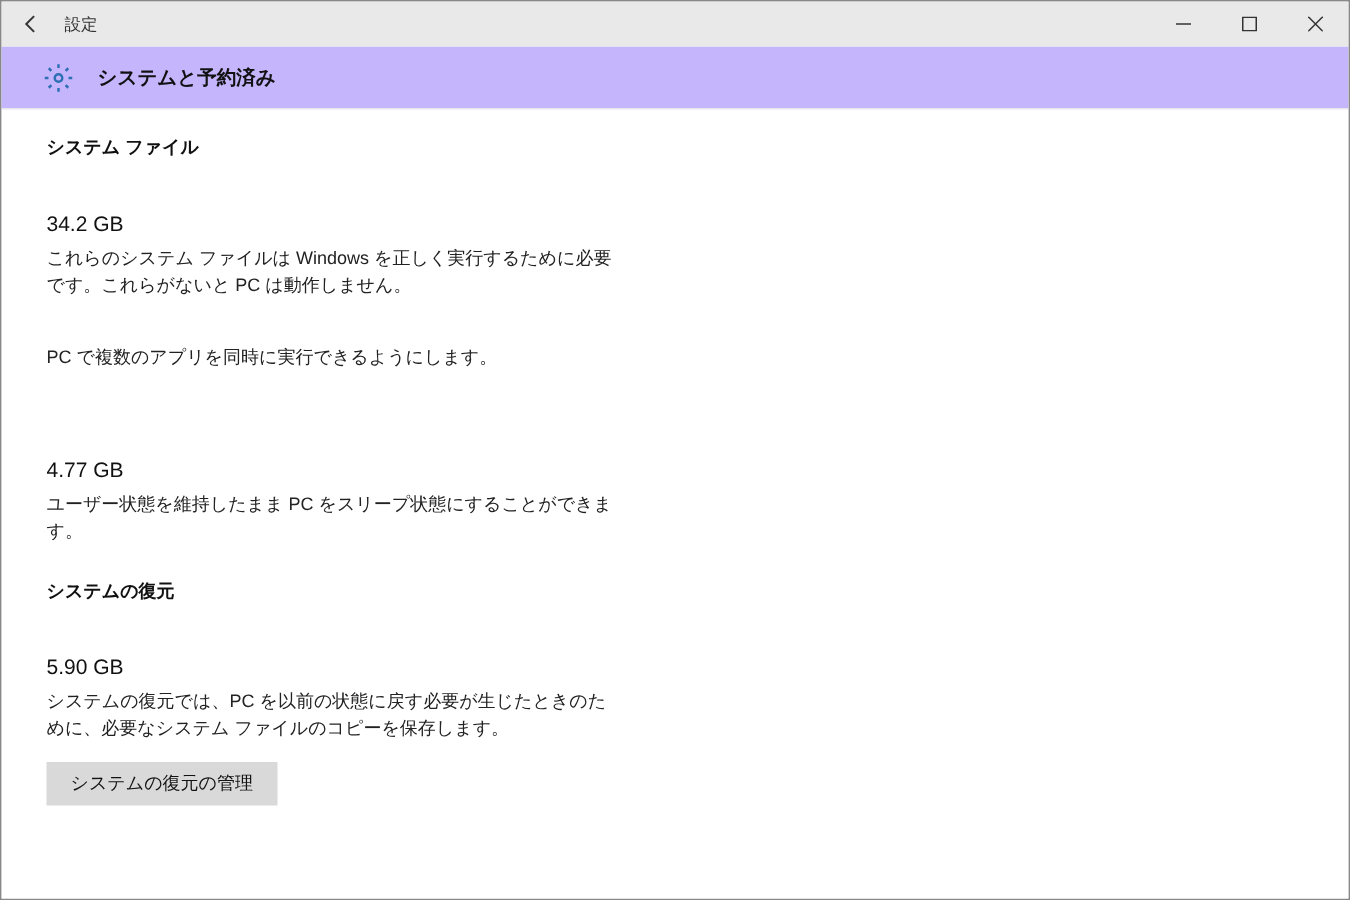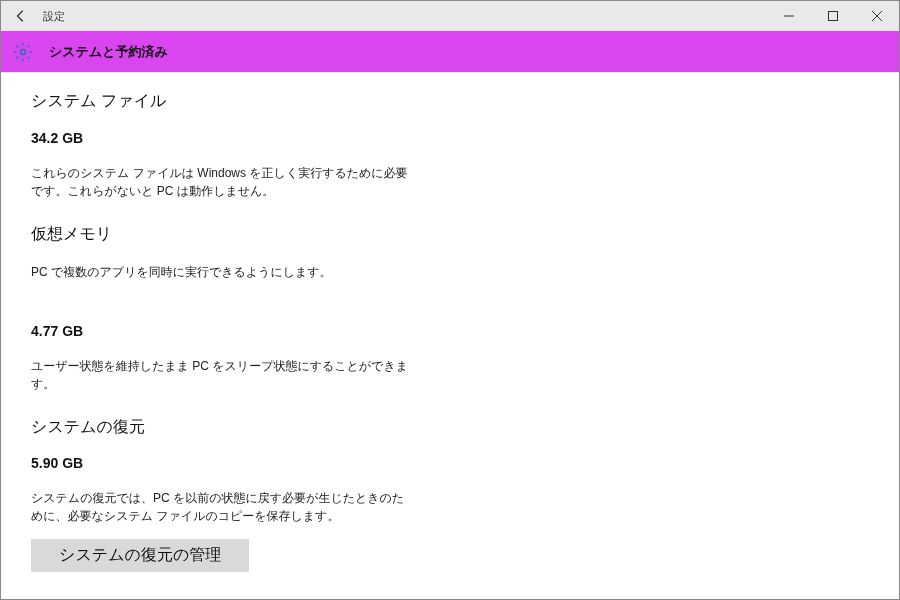--- a/index.html
+++ b/index.html
@@ -41,24 +41,24 @@
       width: 44px;
       height: 30px;
       display: flex;
       align-items: center;
       justify-content: center;
       cursor: pointer;
     }
     .win-btn svg { width: 10px; height: 10px; }
     .header {
       height: 42px;
-      background: #d946ef;
+      background: #c4b5fd;
       display: flex;
       align-items: center;
-      padding-left: 12px;
+      padding-left: 28px;
       border-bottom: 1px solid #e9e9e9;
     }
     .gear {
       width: 20px;
       height: 20px;
       color: #2f6fb4;
       display: flex;
       align-items: center;
       justify-content: center;
     }
@@ -69,46 +69,46 @@
       color: #111;
       margin-left: 16px;
     }
     .content {
       padding: 18px 0 0 30px;
       height: calc(600px - 72px);
       overflow: hidden;
       background: #fff;
     }
     .section-heading {
-      font-size: 16px;
-      font-weight: 400;
+      font-size: 12px;
+      font-weight: 700;
       color: #111;
       line-height: 1.3;
     }
     .section-value {
       font-size: 14px;
-      font-weight: 700;
+      font-weight: 400;
       color: #111;
-      margin-top: 18px;
+      margin-top: 34px;
     }
     .section-desc {
       font-size: 12px;
       color: #222;
-      margin-top: 18px;
+      margin-top: 6px;
       max-width: 380px;
       line-height: 1.5;
     }
     .gap { height: 24px; }
     .action-btn {
       display: inline-block;
       margin-top: 14px;
       background: #d9d9d9;
       border: none;
-      padding: 6px 28px;
-      font-size: 16px;
+      padding: 6px 16px;
+      font-size: 12px;
       font-family: inherit;
       color: #111;
       cursor: pointer;
     }
   </style>
 </head>
 <body>
 
 <div class="titlebar">
   <div class="titlebar-back">
@@ -148,21 +148,20 @@
 </div>
 
 <div class="content">
 
   <div class="section-heading">システム ファイル</div>
   <div class="section-value">34.2 GB</div>
   <div class="section-desc">これらのシステム ファイルは Windows を正しく実行するために必要です。これらがないと PC は動作しません。</div>
 
   <div class="gap"></div>
 
-  <div class="section-heading">仮想メモリ</div>
   <div class="section-desc">PC で複数のアプリを同時に実行できるようにします。</div>
 
   <div class="gap"></div>
 
   <div class="section-value">4.77 GB</div>
   <div class="section-desc">ユーザー状態を維持したまま PC をスリープ状態にすることができます。</div>
 
   <div class="gap"></div>
 
   <div class="section-heading">システムの復元</div>

